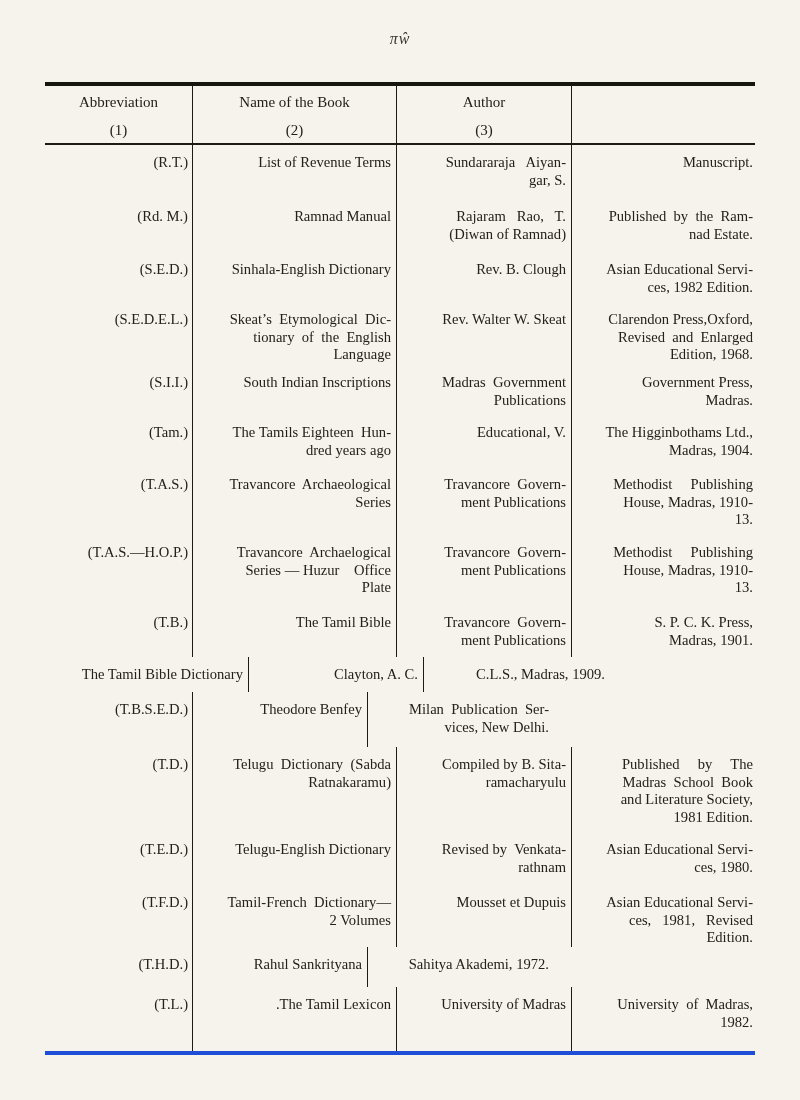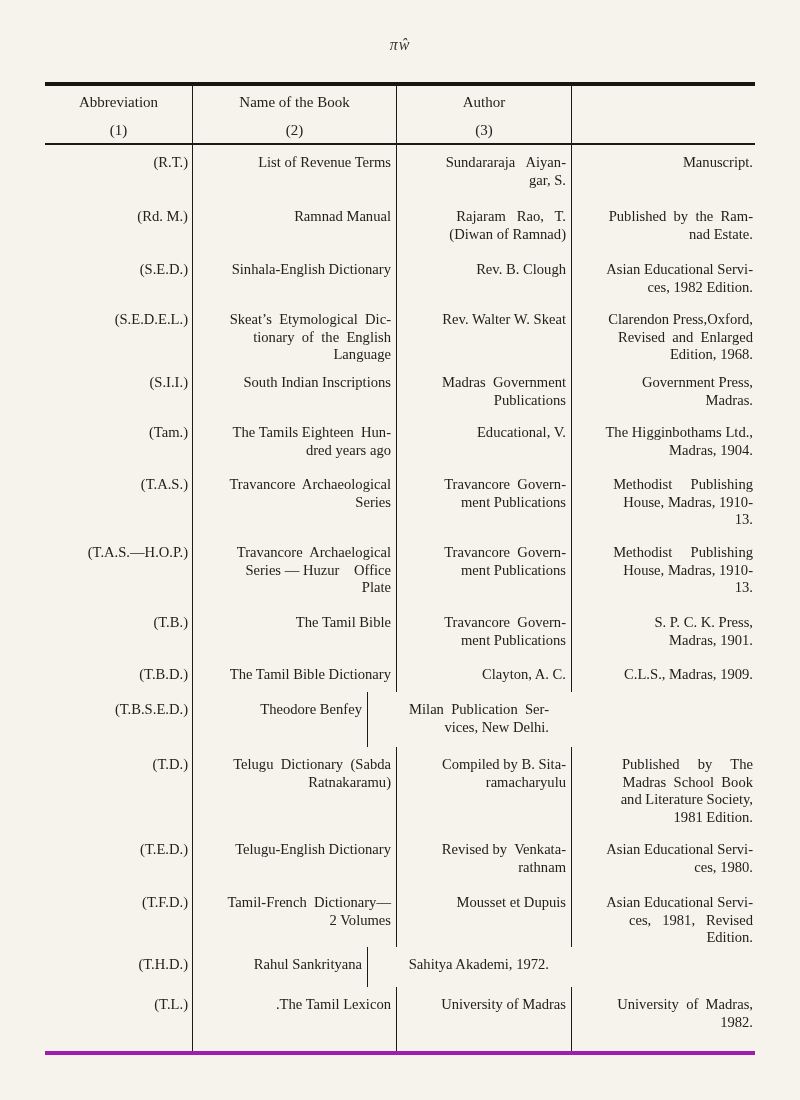--- a/index.html
+++ b/index.html
@@ -8,26 +8,25 @@
     background:#f5f3ec;
     font-family:"Liberation Serif", serif;
     color:#24211b;
     position:relative;
     overflow:hidden;
   }
   .page-number{
     position:absolute;top:30px;left:0;width:800px;
     text-align:center;font-style:italic;font-size:16px;color:#3a372f;
     letter-spacing:1px;
-    margin-top:6px;
   }
   .scan-table{
     position:absolute;left:45px;top:82px;width:710px;
     border-top:4px solid #17150f;
-    border-bottom:4px solid #a21caf;
+    border-bottom:4px solid #1d4ed8;
   }
   .t-header{
     display:flex;
     border-bottom:2.5px solid #1c1a14;
     height:57px;
   }
   .hcell{
     display:flex;flex-direction:column;justify-content:space-between;
     text-align:center;font-size:15px;
     padding:7px 4px 5px 4px;box-sizing:border-box;
@@ -152,21 +151,20 @@
   <div class="t-row" style="min-height:52px">
     <div class="cell c1">(T.B.)</div>
     <div class="cell c2">The Tamil Bible</div>
     <div class="cell c3">Travancore  Govern-
   ment Publications</div>
     <div class="cell c4">S. P. C. K. Press,
   Madras, 1901.</div>
   </div>
 
   <div class="t-row" style="min-height:35px">
-    <div class="cell c1">(T.B.D.)</div>
     <div class="cell c2">The Tamil Bible Dictionary</div>
     <div class="cell c3">Clayton, A. C.</div>
     <div class="cell c4">C.L.S., Madras, 1909.</div>
   </div>
 
   <div class="t-row" style="min-height:55px">
     <div class="cell c1">(T.B.S.E.D.)</div>
     <div class="cell c3">Theodore Benfey</div>
     <div class="cell c4">Milan  Publication  Ser-
   vices, New Delhi.</div>

